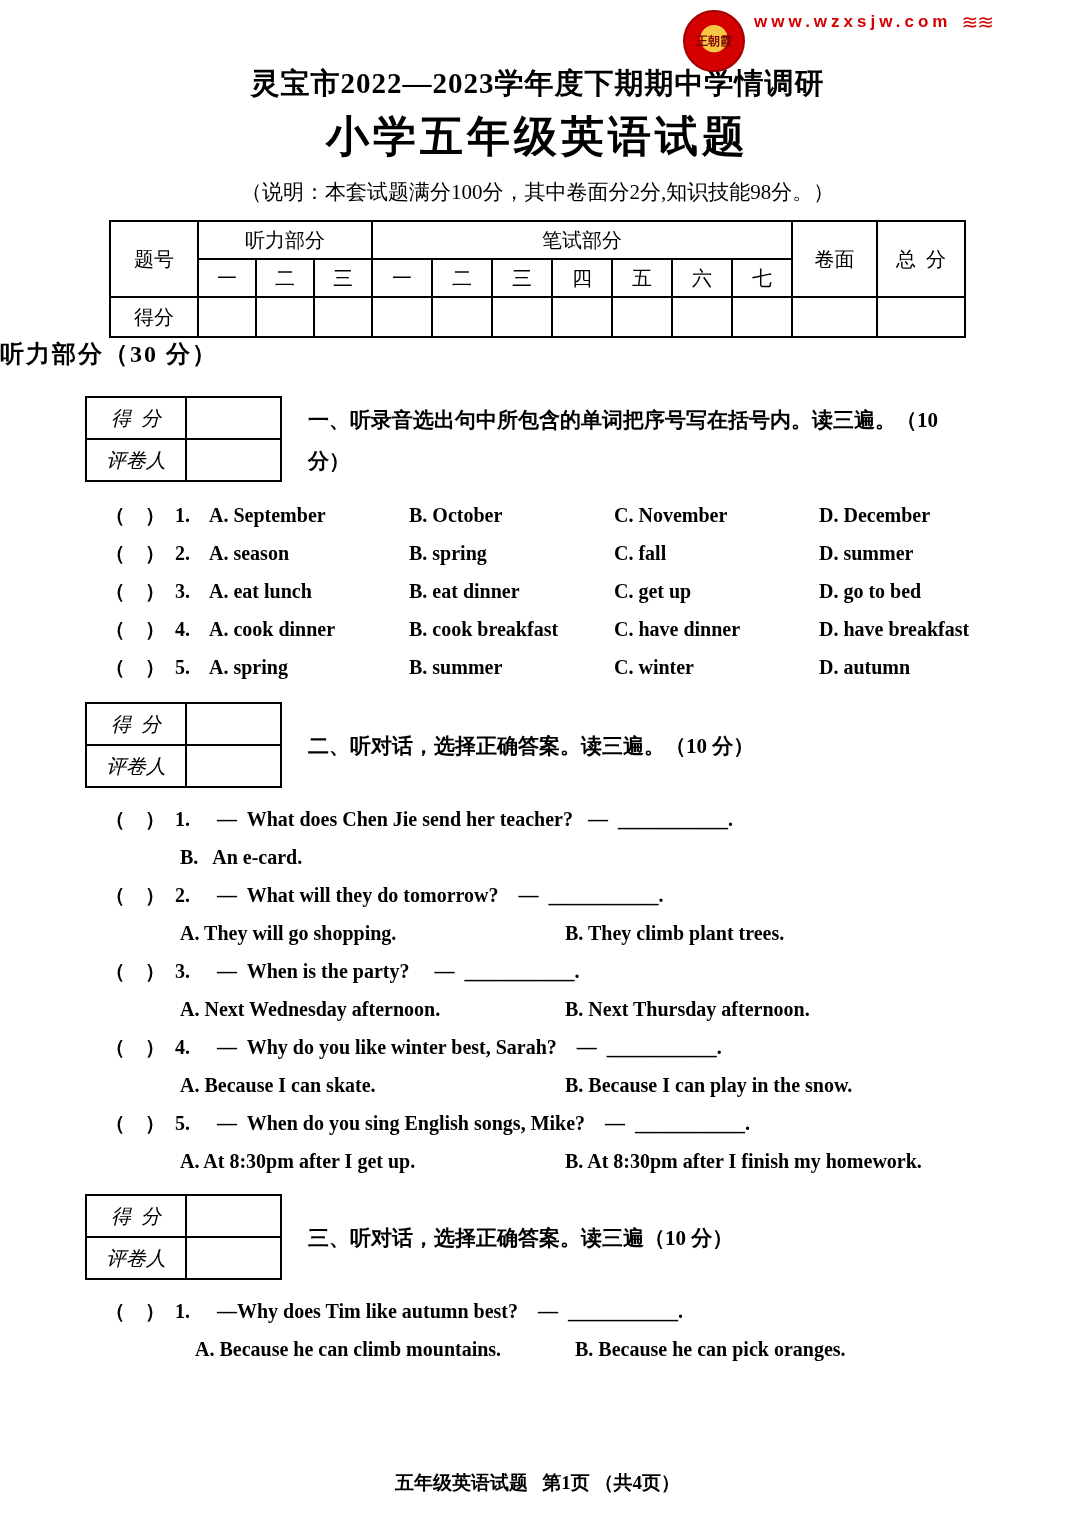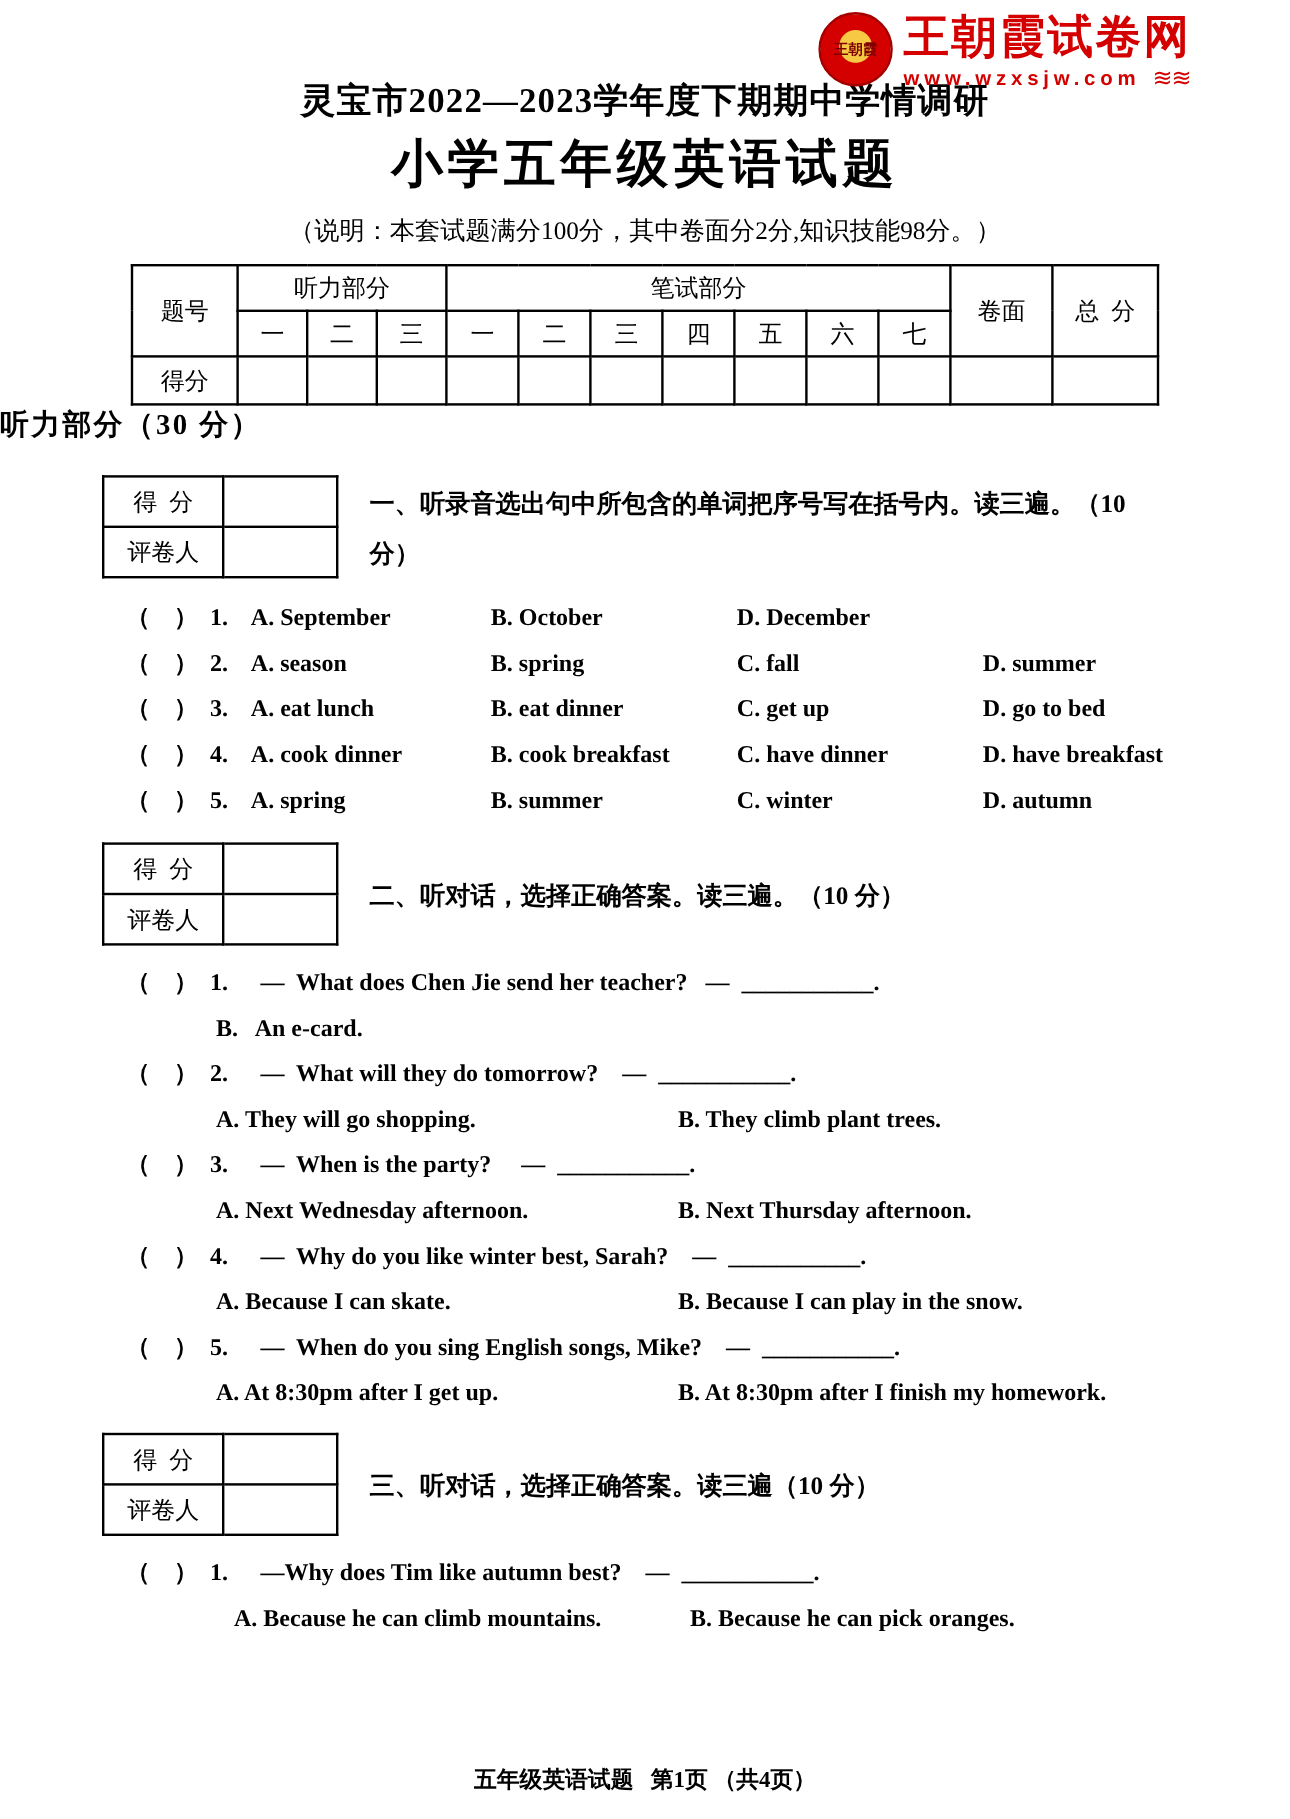--- a/index.html
+++ b/index.html
@@ -40,21 +40,21 @@
   .score-table tr:last-child td { height:40px; }
 
   
   .part-title { text-align:left; font-size:24px; font-weight:bold; letter-spacing:2px; }
 
   
   .sec-head { display:flex; align-items:flex-start; margin-left:85px; }
   .mt-lg { margin-top:26px; } .mt-md { margin-top:16px; } .mt-sm { margin-top:14px; }
   .score-box { border-collapse:collapse; flex:none; }
   .score-box td { border:2px solid #000; height:42px; font-size:20px; text-align:center; white-space:pre; }
-  .sb-label { width:100px; }
+  .sb-label { width:100px;font-style:italic; }
   .sb-val { width:95px; }
   .sec-title { margin-left:26px; width:672px; font-size:21px; font-weight:bold; line-height:1.95; padding-top:4px; }
   .sec-title.single { padding-top:24px; }
 
   
   .q1-list { margin:14px 0 0 105px; }
   .q1-row { display:flex; align-items:baseline; font-size:20px; font-weight:bold; line-height:38px; }
   .q1-row .br { width:70px; white-space:pre; flex:none; }
   .q1-row .qn { width:34px; flex:none; }
   .q1-row .oa { width:200px; flex:none; }
@@ -81,21 +81,20 @@
 </head>
 <body>
 
 <div class="page">
 
   <div class="logo">
     <div class="seal">
       <span>王朝霞</span>
     </div>
     <div class="logo-col">
-      <div class="brand">王朝霞试卷网</div>
       <div class="url-row">
         <span class="url">www.wzxsjw.com</span>
         <span class="waves">≋≋</span>
       </div>
     </div>
   </div>
 
   <div class="title">灵宝市2022—2023学年度下期期中学情调研</div>
   <div class="subtitle">小学五年级英语试题</div>
   <div class="note">（说明：本套试题满分100分，其中卷面分2分,知识技能98分。）</div>
@@ -171,20 +170,21 @@
     </table>
     <div class="sec-title">一、听录音选出句中所包含的单词把序号写在括号内。读三遍。（10 分）</div>
   </div>
 
   <div class="q1-list">
     <div class="q1-row">
       <span class="br">（    ）</span>
       <span class="qn">1.</span>
       <span class="oa">A. September</span>
       <span class="ob">B. October</span>
+      <span class="oc">C. November</span>
       <span class="od">D. December</span>
     </div>
     <div class="q1-row">
       <span class="br">（    ）</span>
       <span class="qn">2.</span>
       <span class="oa">A. season</span>
       <span class="ob">B. spring</span>
       <span class="oc">C. fall</span>
       <span class="od">D. summer</span>
     </div>

